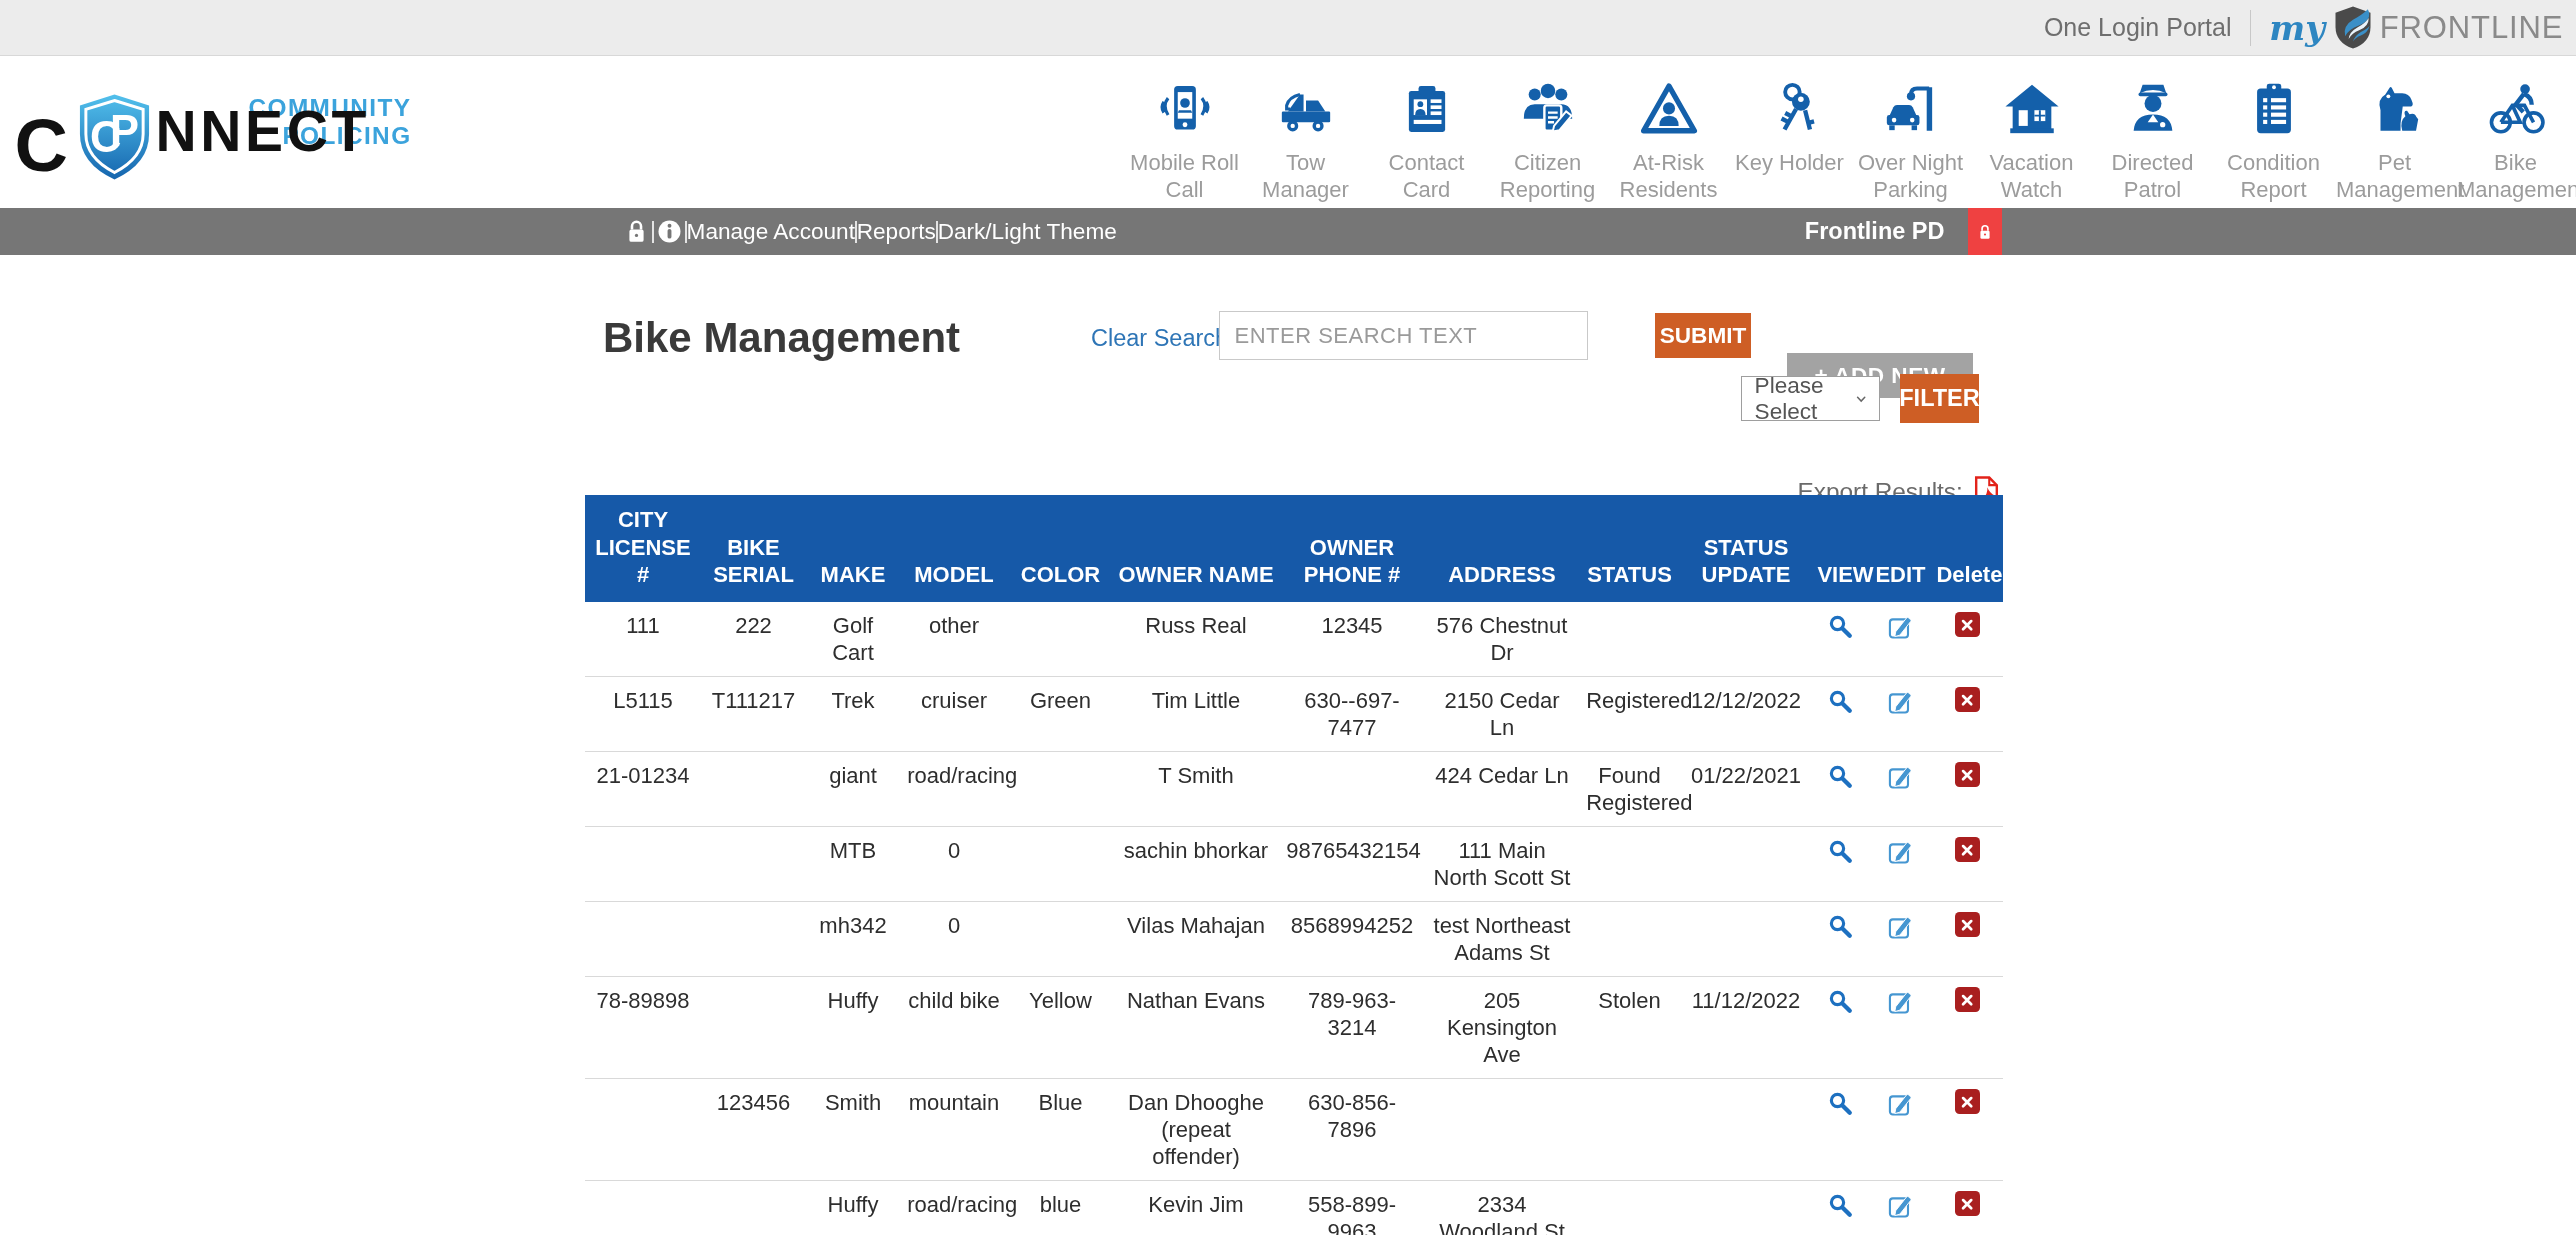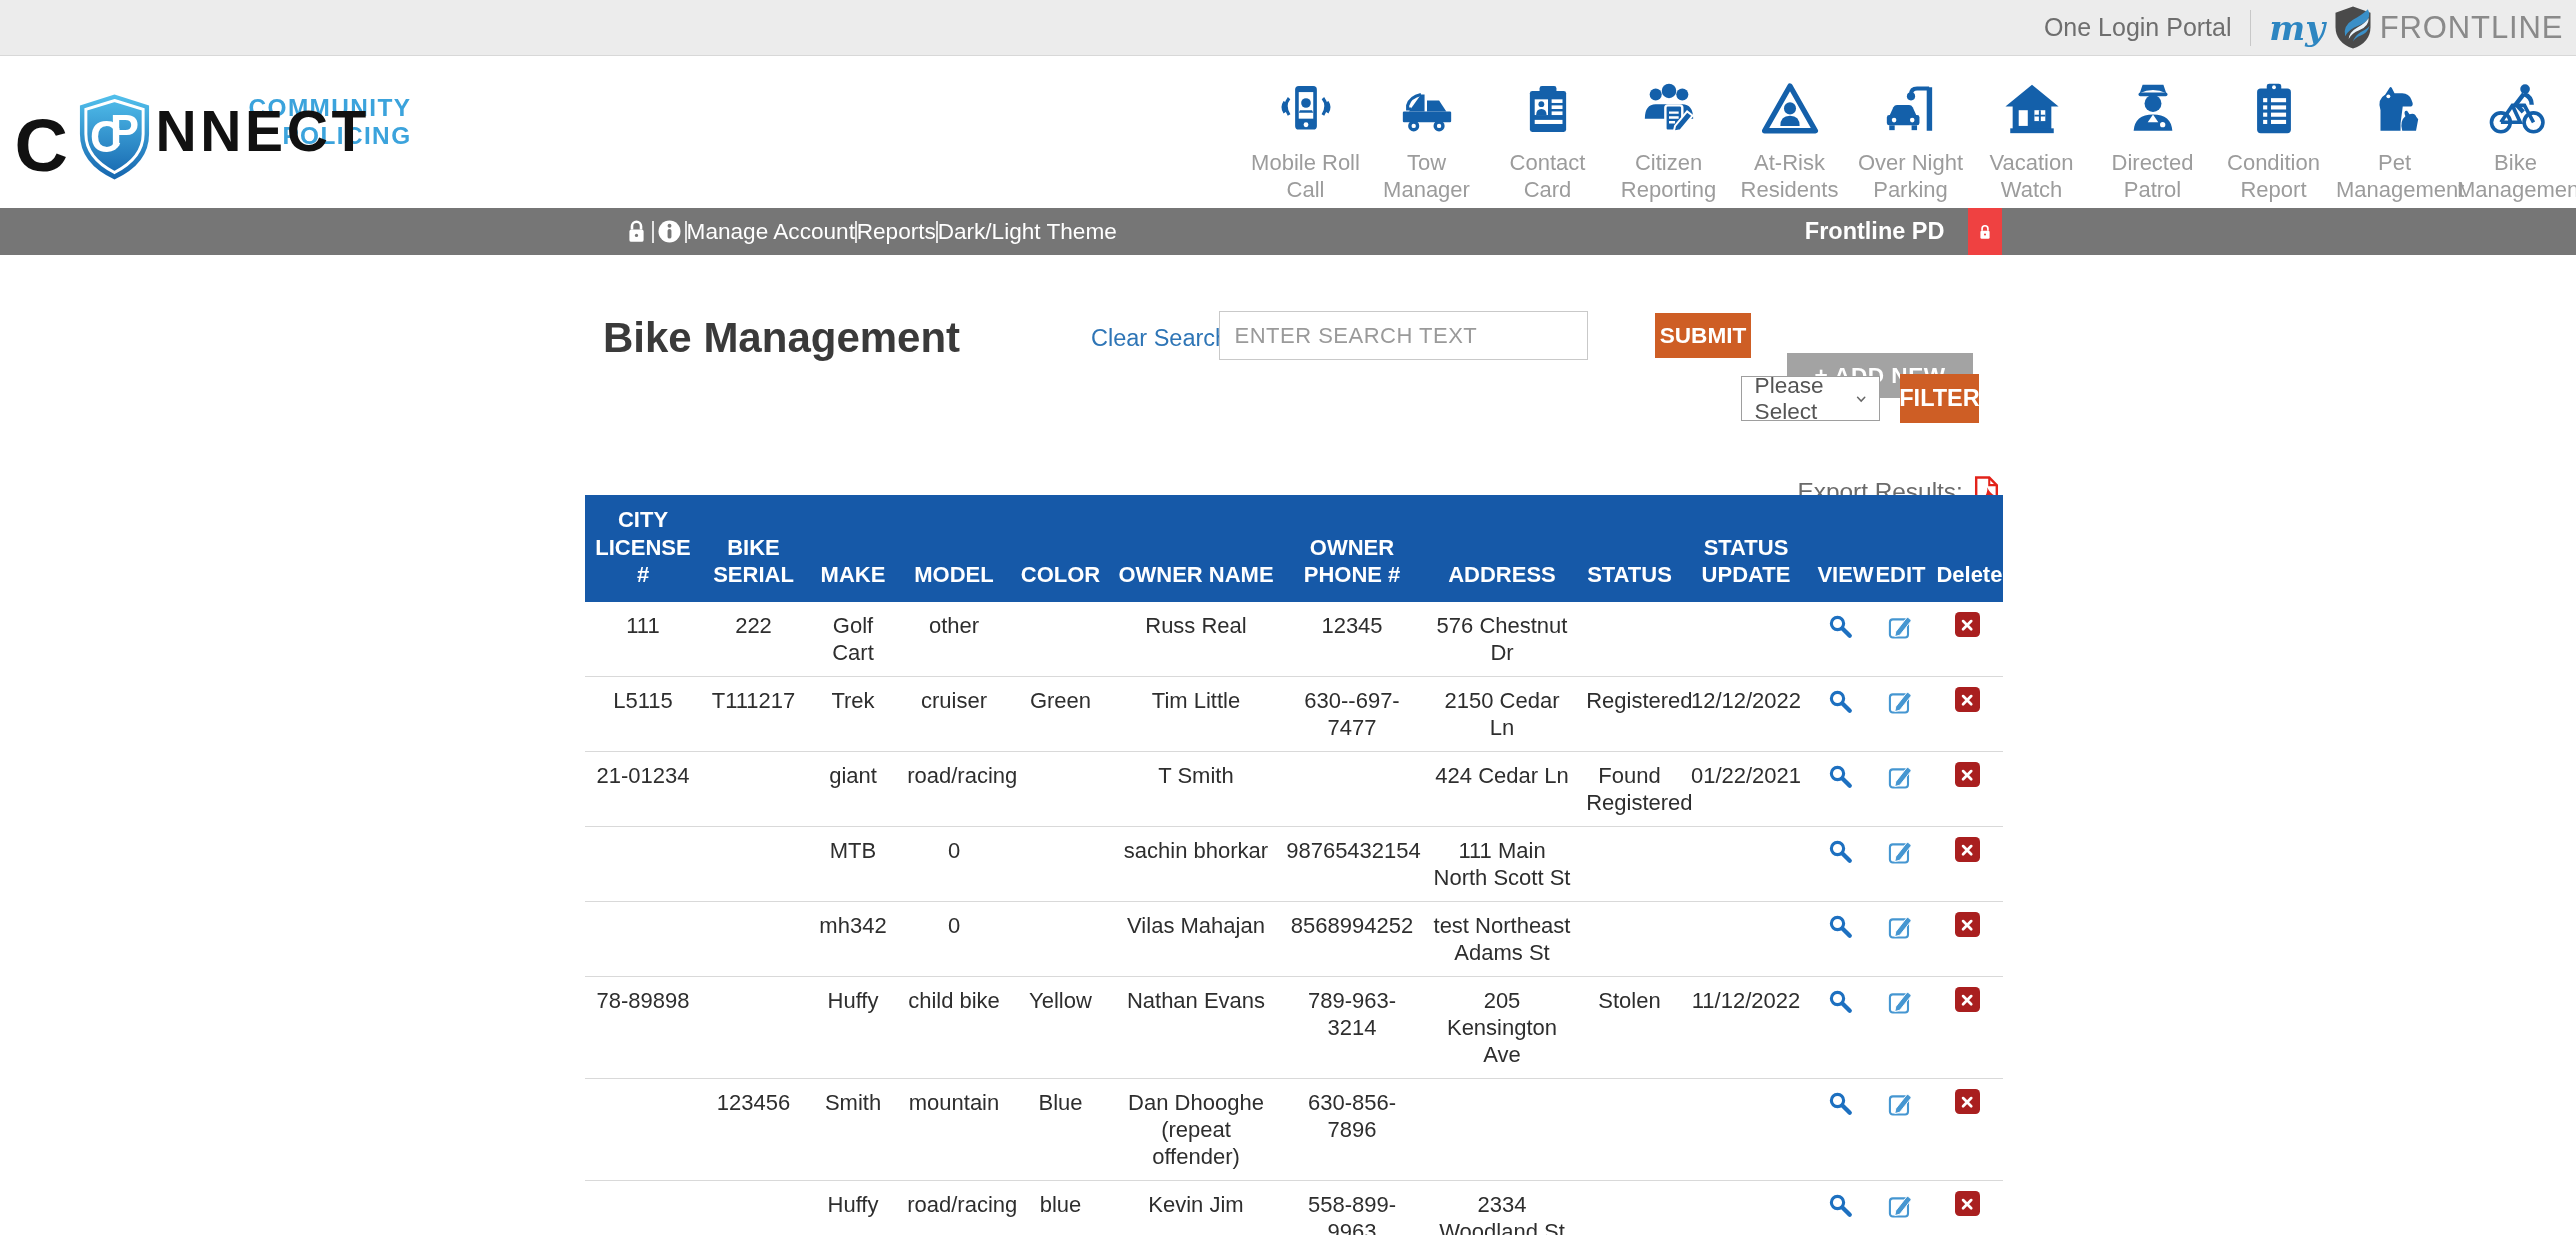--- a/index.html
+++ b/index.html
@@ -188,20 +188,32 @@
   </div>
       <div class="app-item">
     <span class="app-icon">
           <svg viewBox="0 0 48 48">
             <path d="M24 5 L45 42 H3 Z" fill="none" stroke="currentColor" stroke-width="4.4" stroke-linejoin="round"></path>
             <circle cx="24" cy="23.5" r="5" fill="currentColor"></circle>
             <path d="M16 38q0-8.5 8-8.5t8 8.5z" fill="currentColor"></path>
           </svg>
         </span>
     <span class="app-label">At-Risk Residents</span>
+  </div>
+      <div class="app-item">
+    <span class="app-icon">
+          <svg viewBox="0 0 48 48">
+            <circle cx="26" cy="10" r="6" fill="none" stroke="currentColor" stroke-width="3.2"></circle>
+            <circle cx="33" cy="18" r="7.4" fill="currentColor"></circle>
+            <circle cx="33" cy="16" r="2.3" fill="#fff"></circle>
+            <path d="M29 24 l-9.5 17 m2.5-6.5 l-5-2.6 m8-2 l-5-2.6" stroke="currentColor" stroke-width="3.6"></path>
+            <path d="M36.5 25 l4 16 m-1.2-5.5 l4.6-1.2" stroke="currentColor" stroke-width="3.6"></path>
+          </svg>
+        </span>
+    <span class="app-label">Key Holder</span>
   </div>
       <div class="app-item">
     <span class="app-icon">
           <svg viewBox="0 0 48 48">
             <rect x="37" y="6" width="4.5" height="36" fill="currentColor"></rect>
             <path d="M39 7 h-10 q-5 0-5 5" stroke="currentColor" stroke-width="3.4" fill="none"></path>
             <circle cx="24" cy="13.5" r="3.4" fill="currentColor"></circle>
             <path d="M6 30 l3.4-7.4q1-2 3-2h10q2 0 3 2l3.4 7.4z" fill="currentColor"></path>
             <rect x="4" y="29" width="27" height="8.5" rx="2" fill="currentColor"></rect>
             <circle cx="10" cy="33.2" r="1.9" fill="#fff"></circle>

